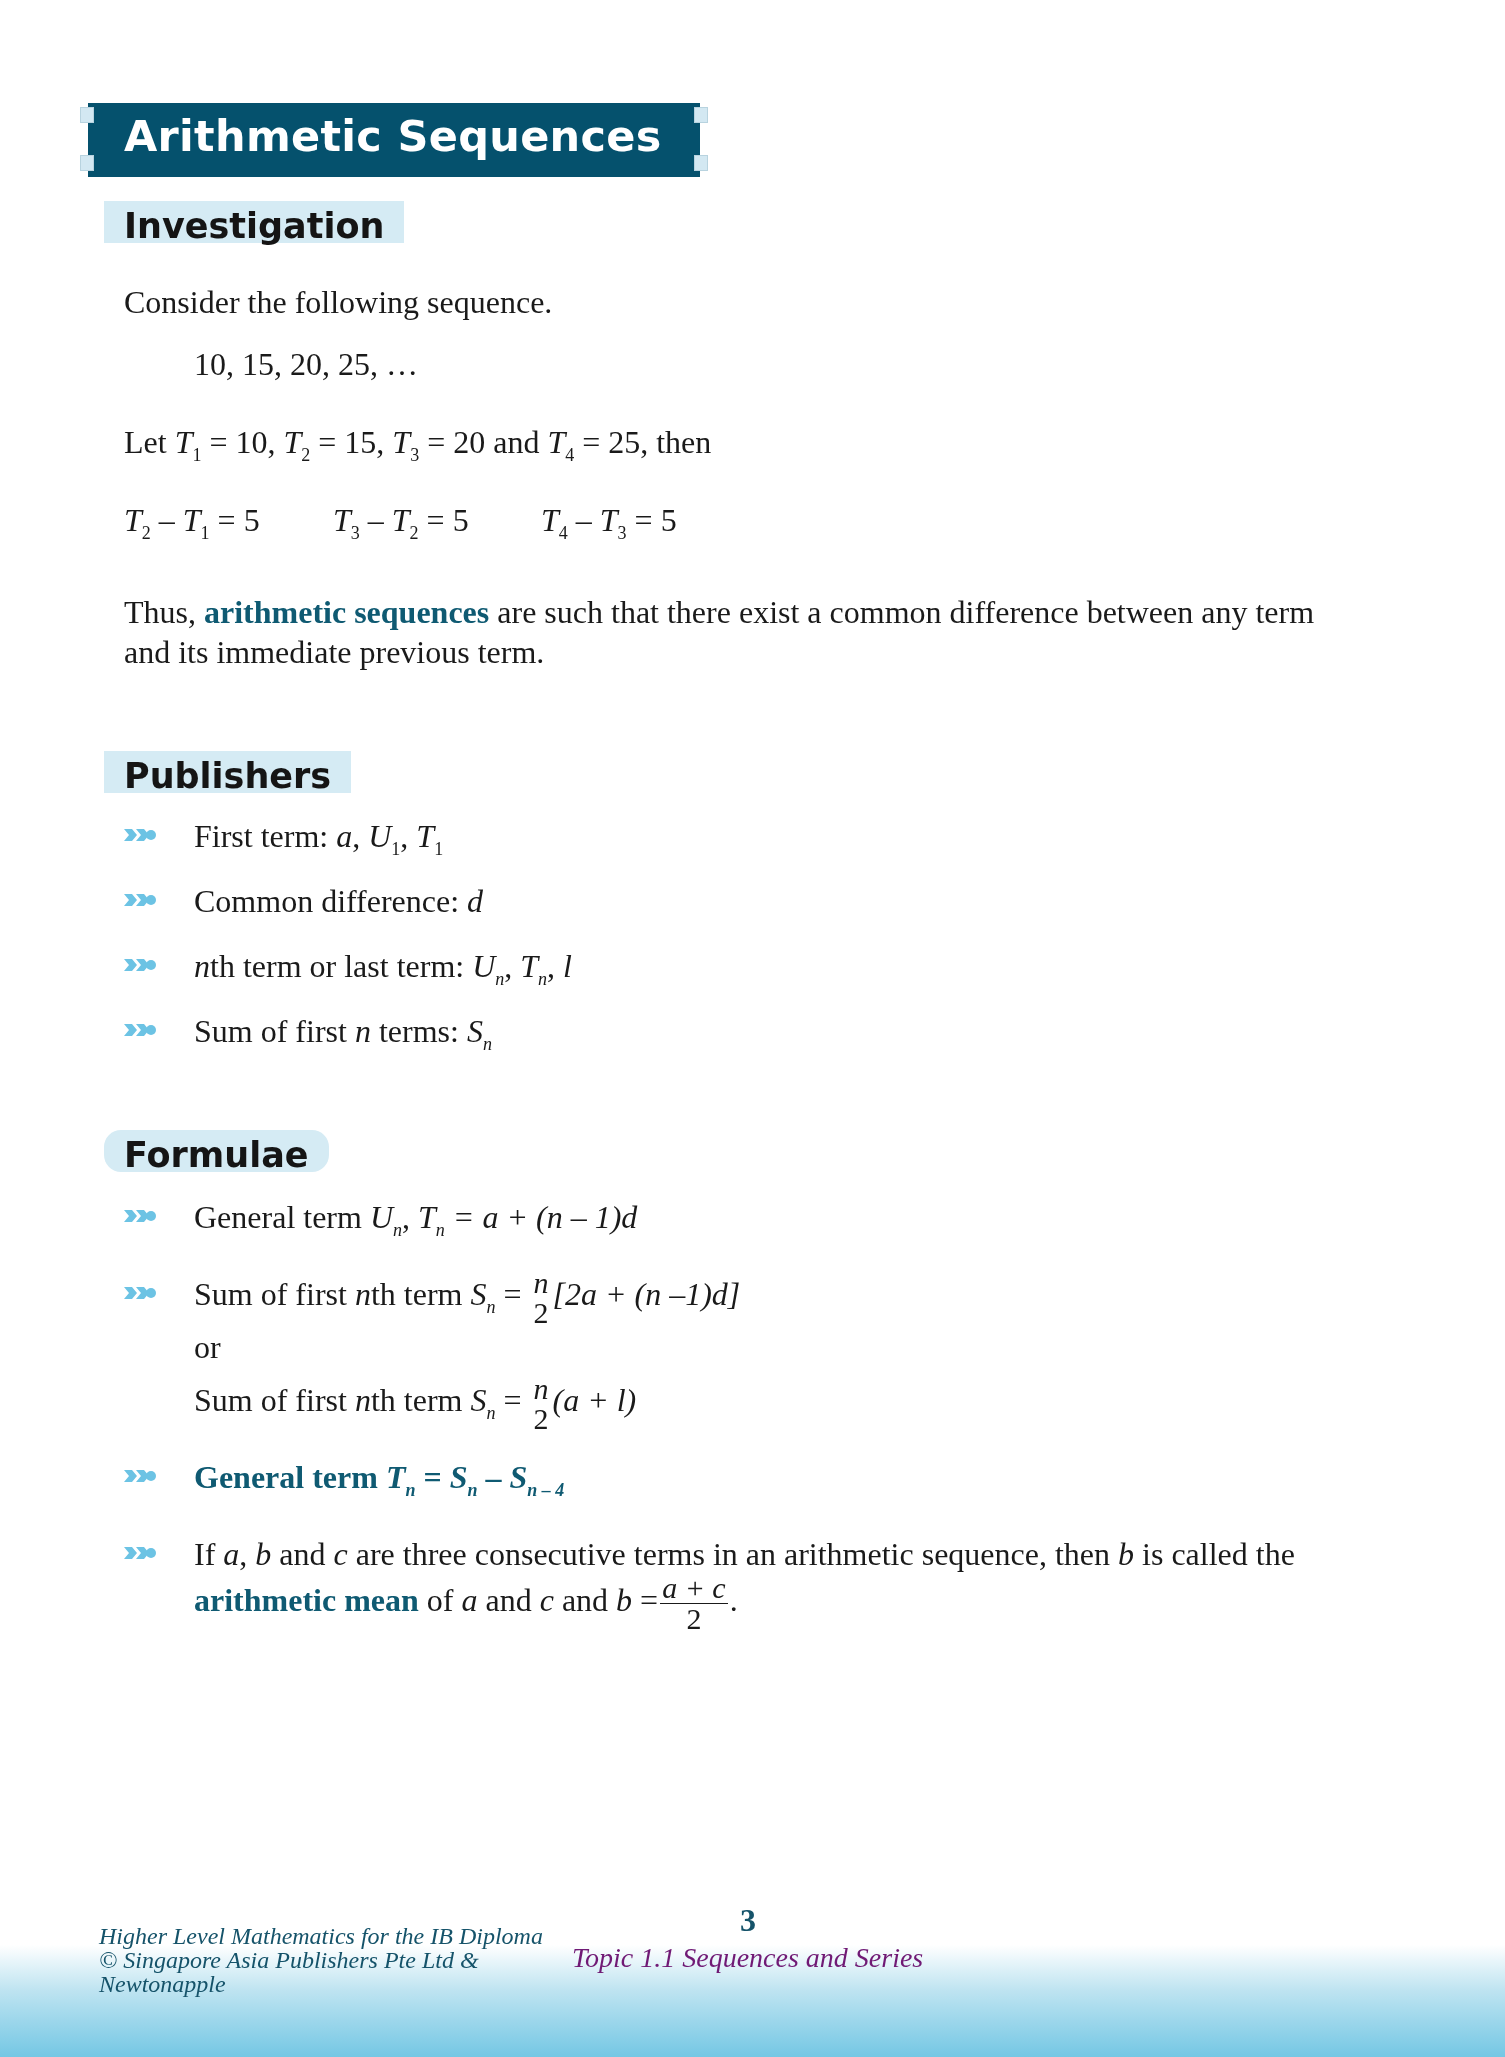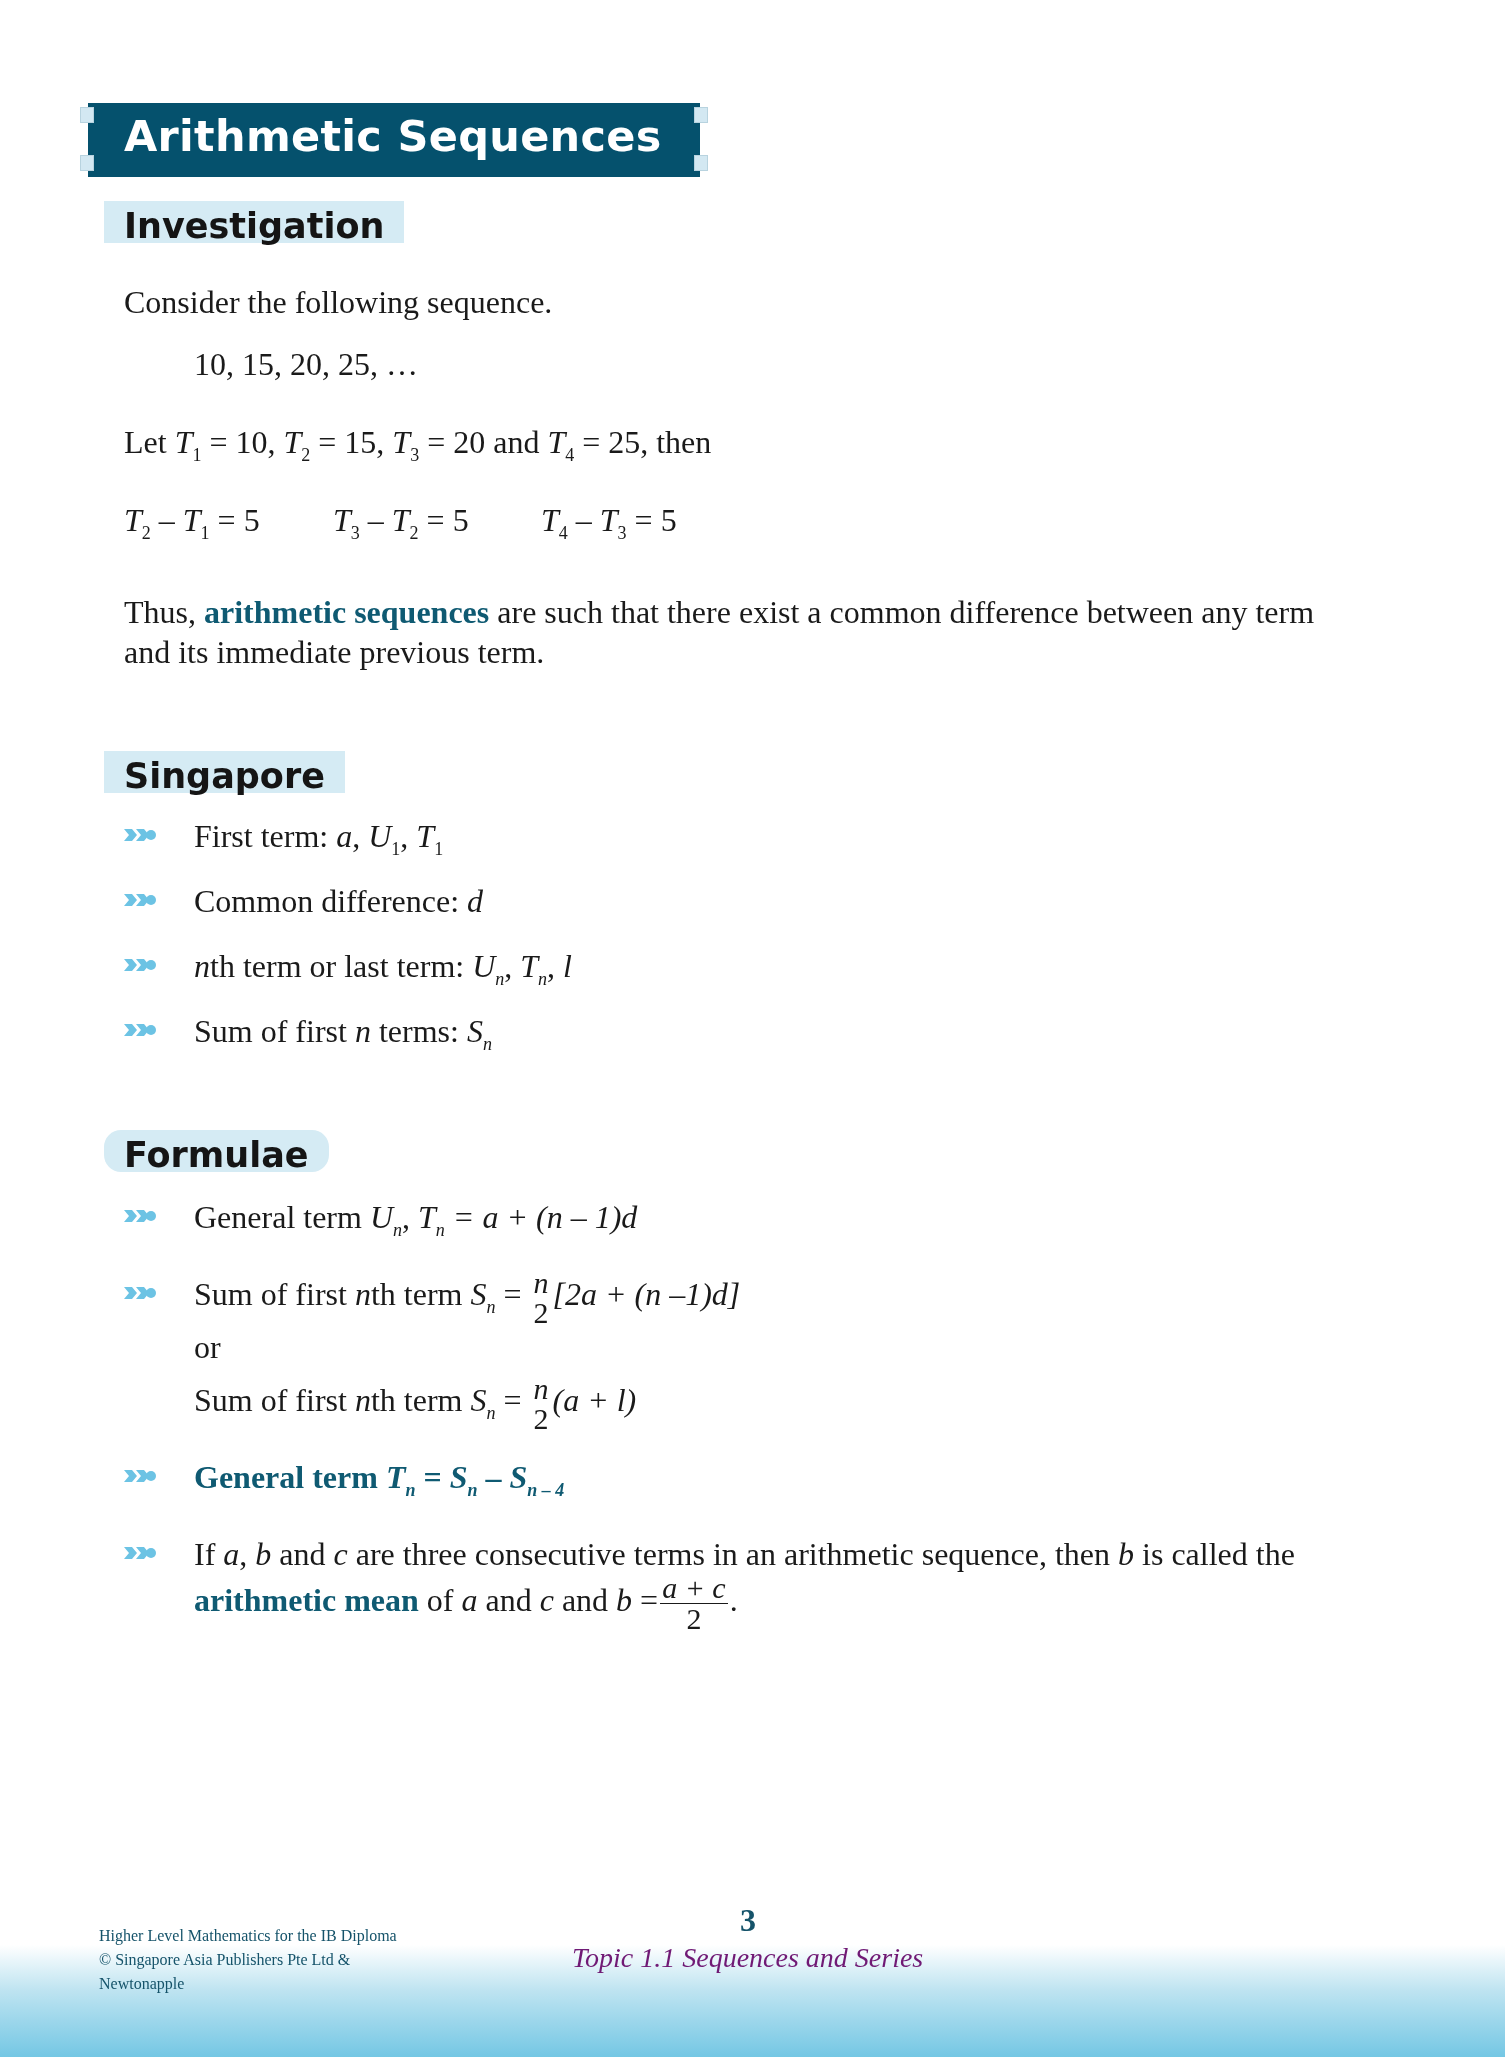--- a/index.html
+++ b/index.html
@@ -16,21 +16,21 @@
   .i { font-style:italic; }
   sub { font-size:18px; vertical-align:-8px; line-height:0; }
   .teal { color:#0f5a72; font-weight:bold; }
   .bullet { width:34px; height:18px; }
   .frac { display:inline-block; vertical-align:middle; text-align:center; line-height:1; font-size:30px; margin:0 2px; }
   .frac span { display:block; }
   .frac .num { border-bottom:1.5px solid #1a1a1a; padding:0 2px; }
   .frac.small .num { border-bottom:none; }
   .footer-band { left:0; top:1945px; width:1505px; height:112px;
                  background:linear-gradient(to bottom, #ffffff 0%, #bfe4f1 40%, #74c7e4 100%); }
-  .footer-left { font-size:16px; color:#15536a; line-height:24px; }
+  .footer-left { font-size:24px; color:#15536a; line-height:24px;font-style:italic; }
   .page-num { font-size:32px; font-weight:bold; color:#15536a; }
   .topic { font-size:28px; font-style:italic; color:#701a75; white-space:nowrap; }
 </style>
 </head>
 <body>
 
 <div class="abs title-bar">
   <div class="tab" style="left:-8px;top:4px;"></div>
   <div class="tab" style="left:-8px;top:52px;"></div>
   <div class="tab" style="right:-8px;top:4px;"></div>
@@ -56,21 +56,21 @@
 </div>
 <div class="abs p" style="left:541px;top:500px;">
   <span class="i">T</span><sub>4</sub><span> – </span><span class="i">T</span><sub>3</sub><span> = 5</span>
 </div>
 
 <div class="abs p" style="left:124px;top:592px;">
   <span>Thus, </span><span class="teal">arithmetic sequences</span><span> are such that there exist a common difference between any term</span>
 </div>
 <div class="abs p" style="left:124px;top:632px;">and its immediate previous term.</div>
 
-<div class="abs section-head" style="left:104px;top:751px;">Singapore</div>
+<div class="abs section-head" style="left:104px;top:751px;">Publishers</div>
 
 <div class="abs" style="left:124px;top:826px;">
   <svg class="bullet" viewBox="0 0 34 18">
       <path d="M0 3 L8 3 L13 9 L8 15 L0 15 L5 9 Z M12 3 L20 3 L25 9 L20 15 L12 15 L17 9 Z" fill="#6cc3e4"></path>
       <circle cx="27" cy="9" r="5" fill="#6cc3e4"></circle>
     </svg>
 </div>
 <div class="abs p" style="left:194px;top:816px;">
   <span>First term:  </span><span class="i">a</span><span>,  </span><span class="i">U</span><sub>1</sub><span>,  </span><span class="i">T</span><sub>1</sub>
 </div>

